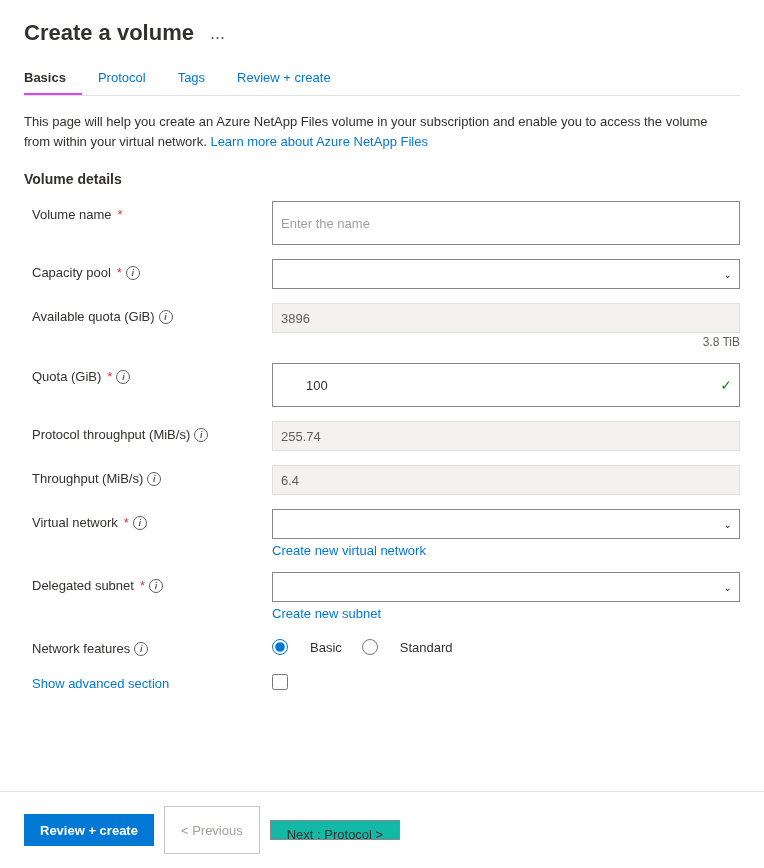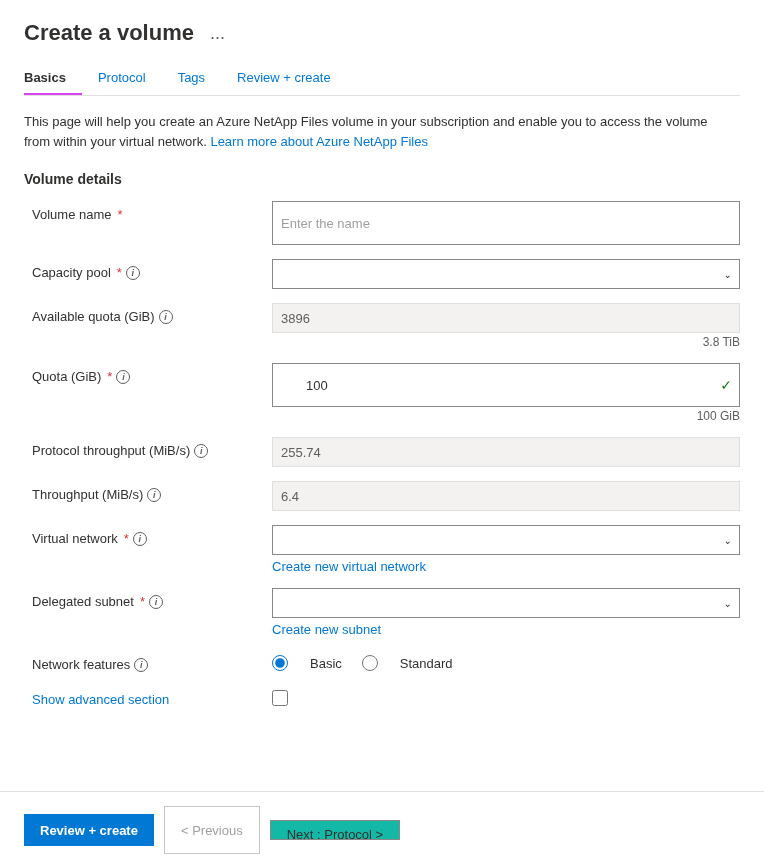--- a/index.html
+++ b/index.html
@@ -353,21 +353,20 @@
     <div class="form-label">
       <span>Quota (GiB)</span>
         <span class="required">*</span>
       <span class="info-icon">i</span>
     </div>
     <div class="form-control-wrap">
       <div class="quota-input-wrap">
         <input type="text" class="form-input" value="100" style="">
         <span class="check-icon">✓</span>
       </div>
-      <div class="hint-text">100 GiB</div>
     </div>
   </div>
 
   <div class="form-row">
     <div class="form-label">
       <span>Protocol throughput (MiB/s)</span>
       <span class="info-icon">i</span>
     </div>
     <div class="form-control-wrap">
       <input type="text" class="form-input-readonly" value="255.74" readonly="" style="">

